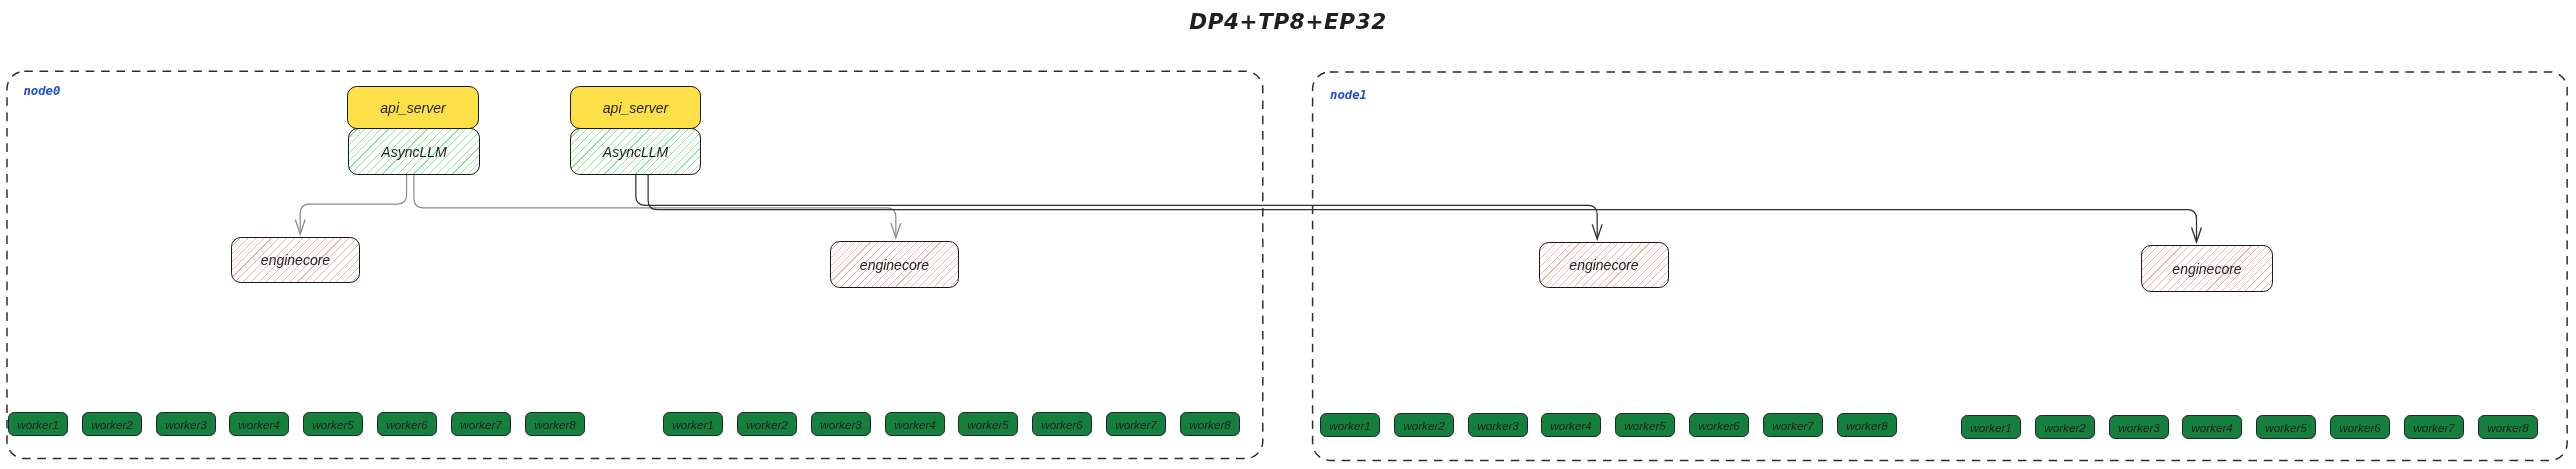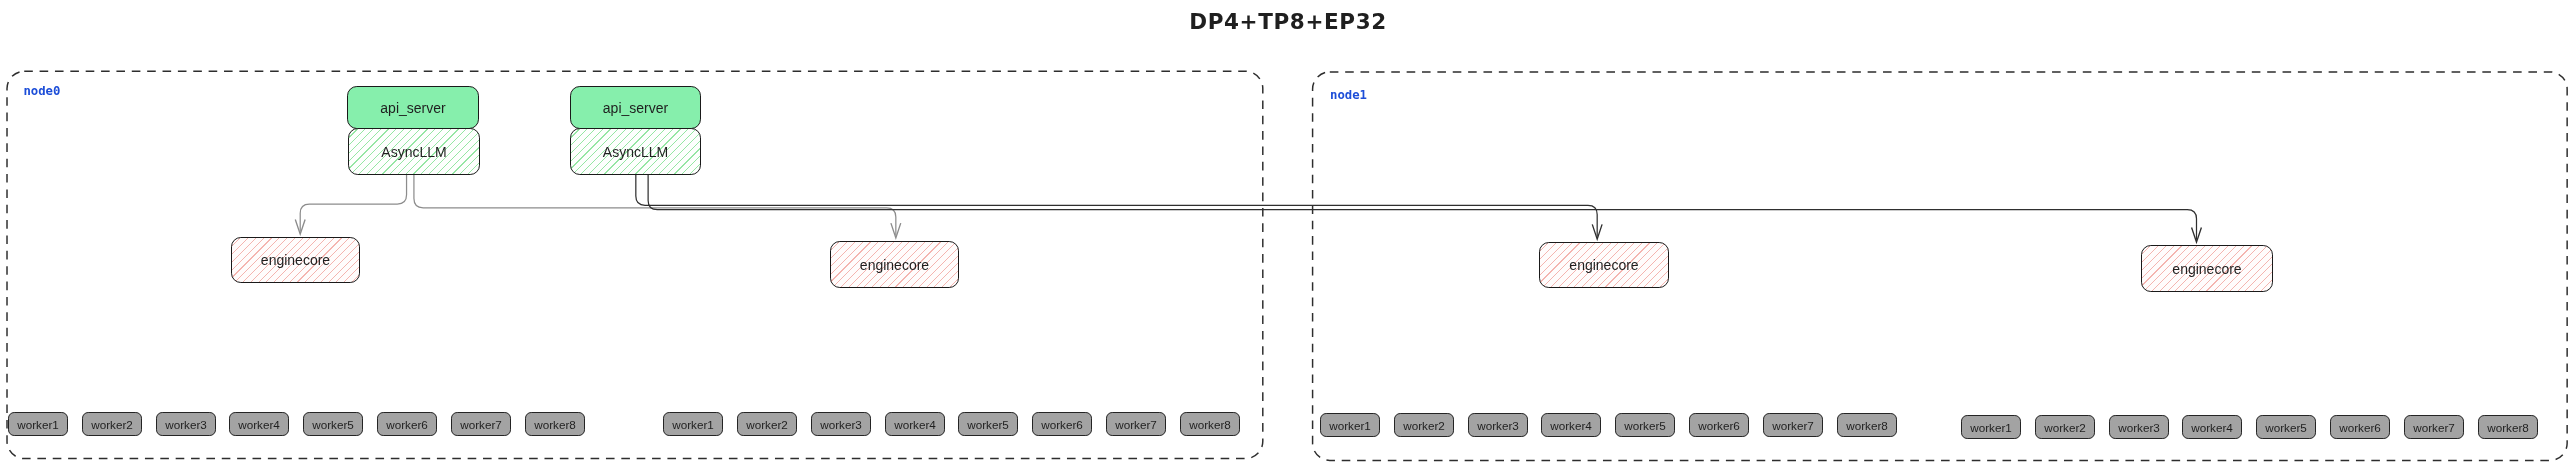--- a/index.html
+++ b/index.html
@@ -2,57 +2,58 @@
 <html style="font-size:9.8px"><head>
 <meta charset="utf-8">
 <style>
   html,body{margin:0;padding:0;background:#ffffff;}
   #canvas{
     position:relative;
     width:2576px;height:469px;
     overflow:hidden;
     font-family:"Liberation Sans",sans-serif;
     color:#1a1a1a;
+    font-style:italic;
   }
   #diagram-svg{position:absolute;left:0;top:0;z-index:1;}
   .title{
     position:absolute;left:0;top:8.6px;width:100%;
     text-align:center;
     font-family:"DejaVu Sans",sans-serif;
     font-size:21.5px;font-weight:600;letter-spacing:0.6px;
     color:#1f1f1f;z-index:3;
   }
   .node-label{
     position:absolute;z-index:3;
     font-family:"DejaVu Sans Mono","Liberation Mono",monospace;
     font-size:12.3px;font-weight:600;color:#1d4ed8;
   }
   .box{
     position:absolute;z-index:4;
     display:flex;align-items:center;justify-content:center;
     border:1.5px solid #1a1a1a;border-radius:9.8px;
-    background:#86efac;
+    background:#fde047;
     font-size:14px;color:#1f1f1f;
   }
   .hatch-green{
     background-color:#fdfffd;
     background-image:repeating-linear-gradient(135deg,
       #96e6a4 0px,#96e6a4 0.9px,transparent 0.9px,transparent 5.5px);
   }
   .hatch-red{
     background-color:#fffcfc;
     background-image:repeating-linear-gradient(135deg,
       #f4b5b0 0px,#f4b5b0 0.8px,transparent 0.8px,transparent 5.5px);
   }
   .worker{
     position:absolute;z-index:4;
     width:58px;height:22px;
     display:flex;align-items:center;justify-content:center;
     border:1.2px solid #242424;border-radius:6.2px;
-    background:#a3a3a3;font-size:11.7px;color:#1f1f1f;
+    background:#15803d;font-size:11.7px;color:#1f1f1f;
   }
 </style>
 </head>
 <body>
 
 <div id="canvas">
 
   <svg id="diagram-svg" width="2576" height="469" viewBox="0 0 4188 763">
 
     <rect x="10" y="116" width="2043" height="630" rx="28" fill="none" stroke="#2d2d2d" stroke-width="2.4" stroke-dasharray="14 11"></rect>

